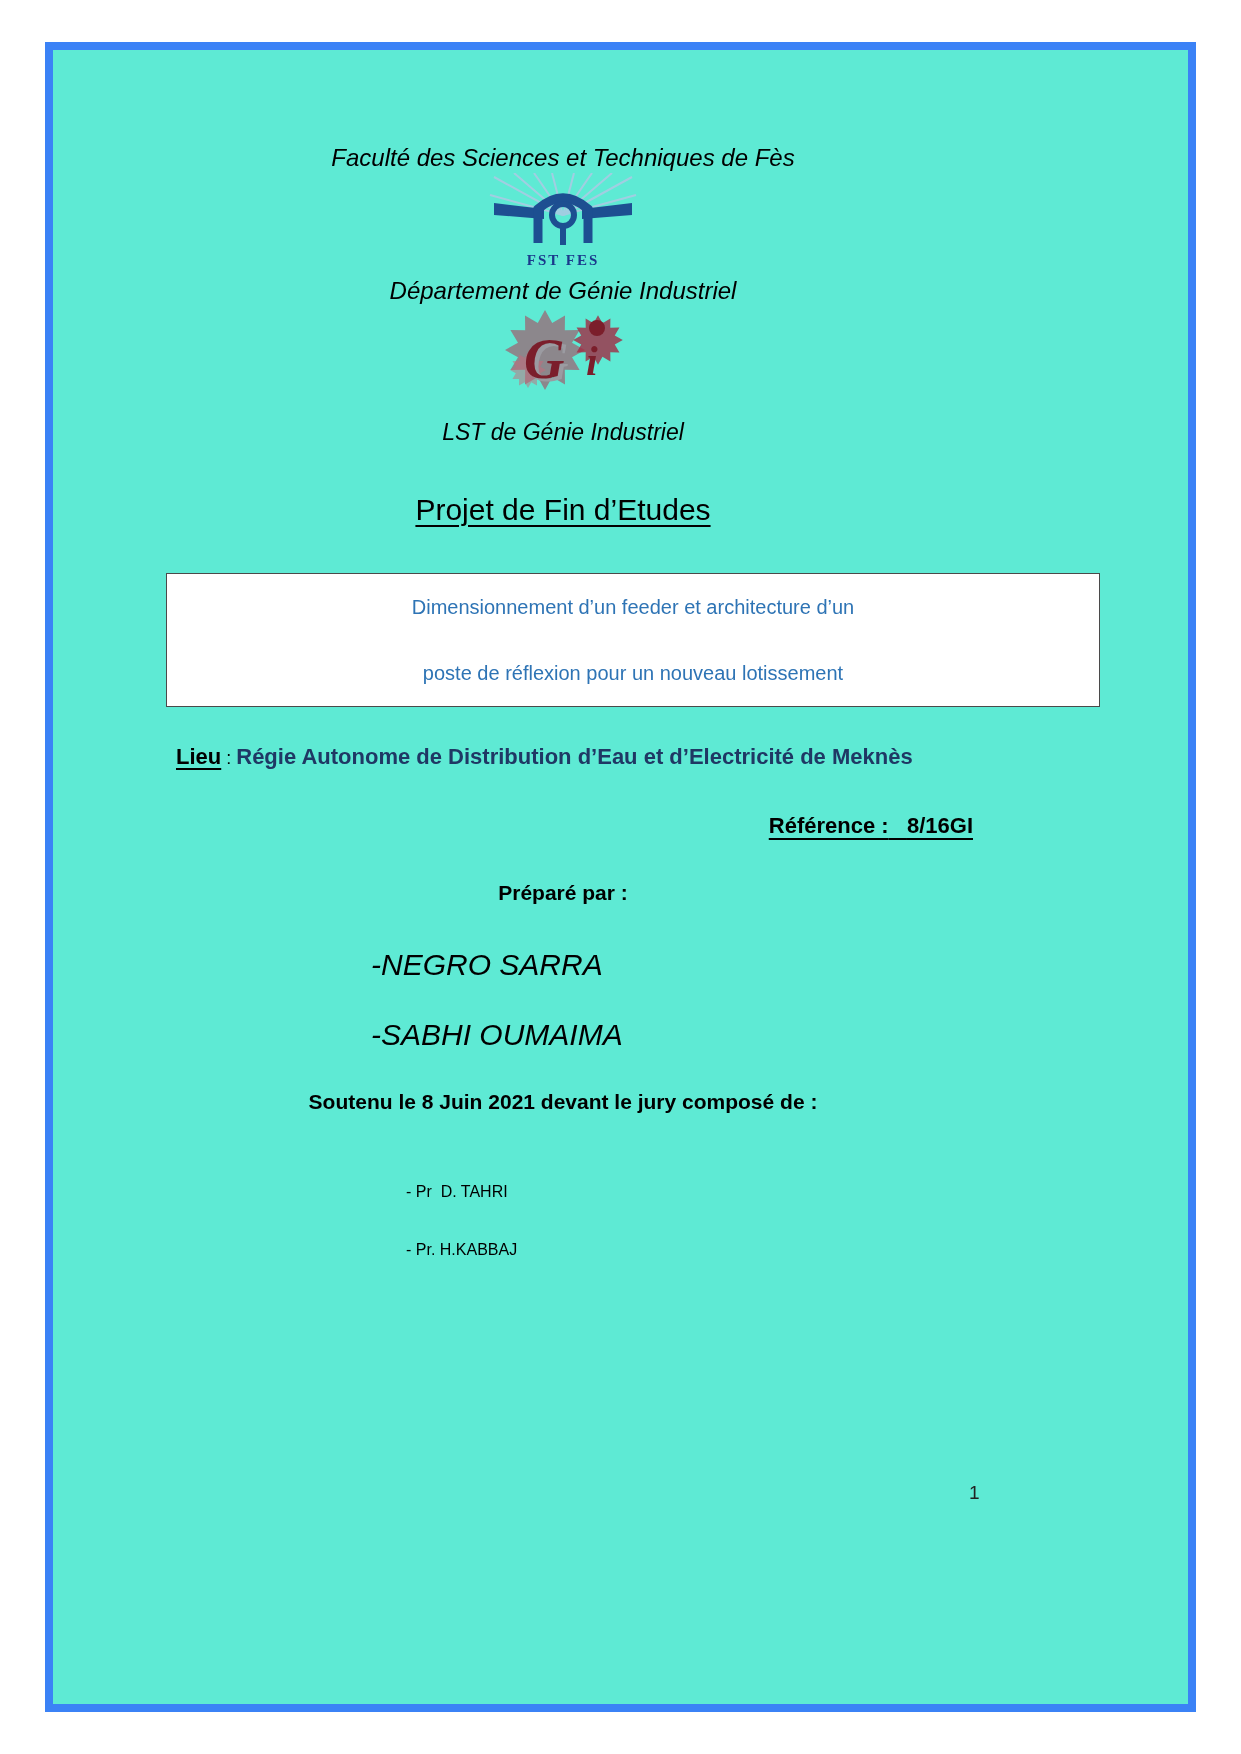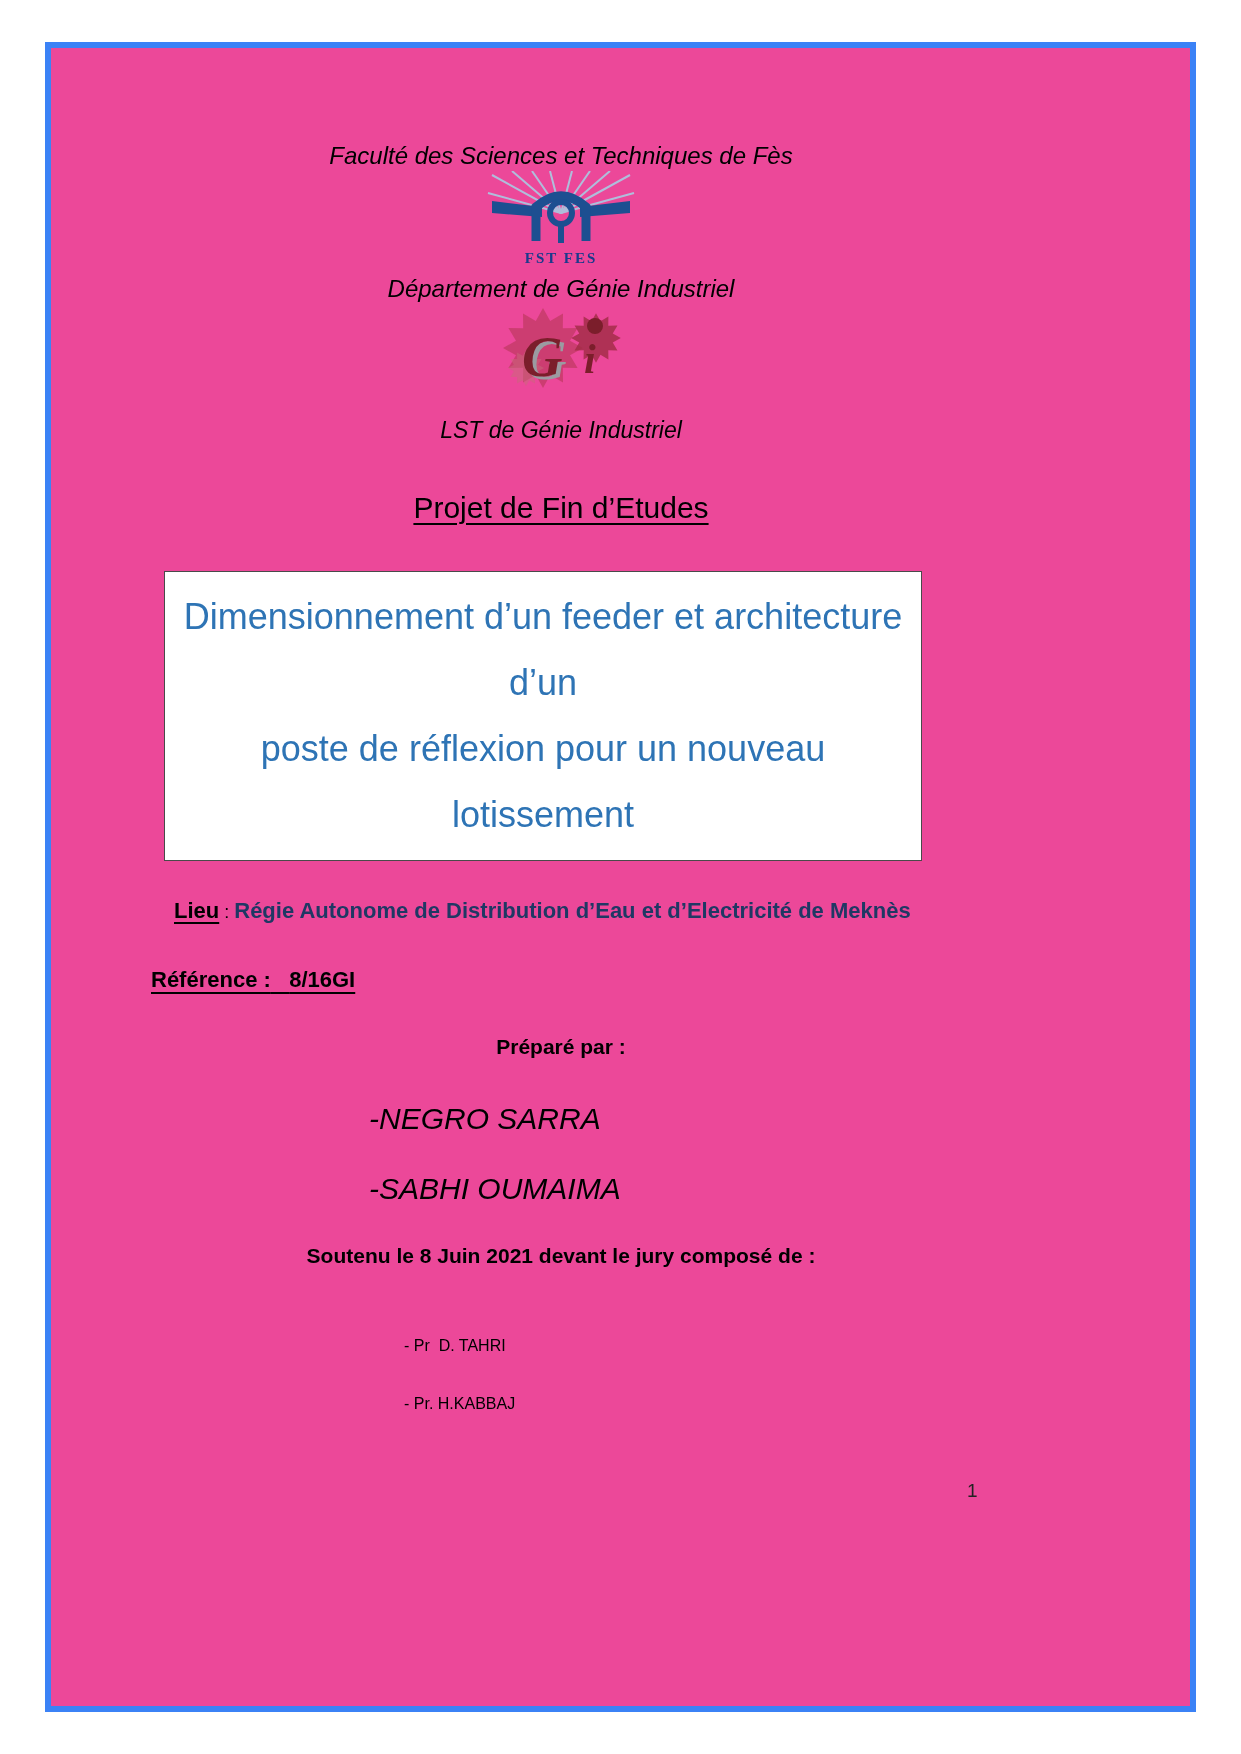--- a/index.html
+++ b/index.html
@@ -6,23 +6,23 @@
   html, body { background: #ffffff; }
   body {
     width: 1241px; height: 1754px;
     position: relative;
     font-family: "Liberation Sans", sans-serif;
     color: #000;
   }
   .frame {
     position: absolute; left: 45px; top: 42px;
     width: 1151px; height: 1670px;
-    border: 6px solid #3b82f6;
+    border: 8px solid #3b82f6;
     overflow: hidden;
-    background: #ec4899;
+    background: #5eead4;
   }
   .content { margin-left: 100px; width: 820px; text-align: center; }
 
   .faculty, .dept, .program {
     font-style: italic;
     font-size: 24px; line-height: 30px;
     color: #000;
   }
   .faculty { margin-top: 93px; }
   .dept    { margin-top: 3px; }
@@ -51,45 +51,45 @@
   .doc-type {
     margin-top: 44px;
     font-size: 30px; line-height: 37px; font-weight: normal;
     text-decoration: underline;
     text-decoration-thickness: 2px;
     text-underline-offset: 5px;
   }
 
   .title-box {
     margin-top: 45px; margin-left: 13px;
-    width: 758px;
+    width: 934px;
     border: 1px solid #4a4a4a;
-    padding: 12px 10px;
+    padding: 0 10px;
     color: #2e74b5;
-    font-size: 36px; line-height: 66px;
+    font-size: 20px; line-height: 66px;
     background: #ffffff;
   }
 
   .lieu {
     margin-top: 36px;
     text-align: left; padding-left: 23px;
     font-size: 22px; line-height: 28px; font-weight: bold;
   }
   .lieu-label { text-decoration: underline; text-underline-offset: 4px; color: #000; }
   .lieu-sep   { font-weight: normal; font-size: 18px; color: #000; }
   .lieu-value { color: #1f3864; }
 
   .acronym {
     margin-top: 38px;
     color: #1f3864; font-weight: bold; font-size: 22px; line-height: 28px;
   }
 
   .reference {
     margin-top: 40px;
-    text-align: left;
+    text-align: right;
     font-size: 22px; line-height: 28px; font-weight: bold;
     text-decoration: underline;
     text-decoration-thickness: 2px;
     text-underline-offset: 5px;
   }
 
   .prepared {
     margin-top: 39px;
     font-weight: bold; font-size: 21px; line-height: 27px;
   }

